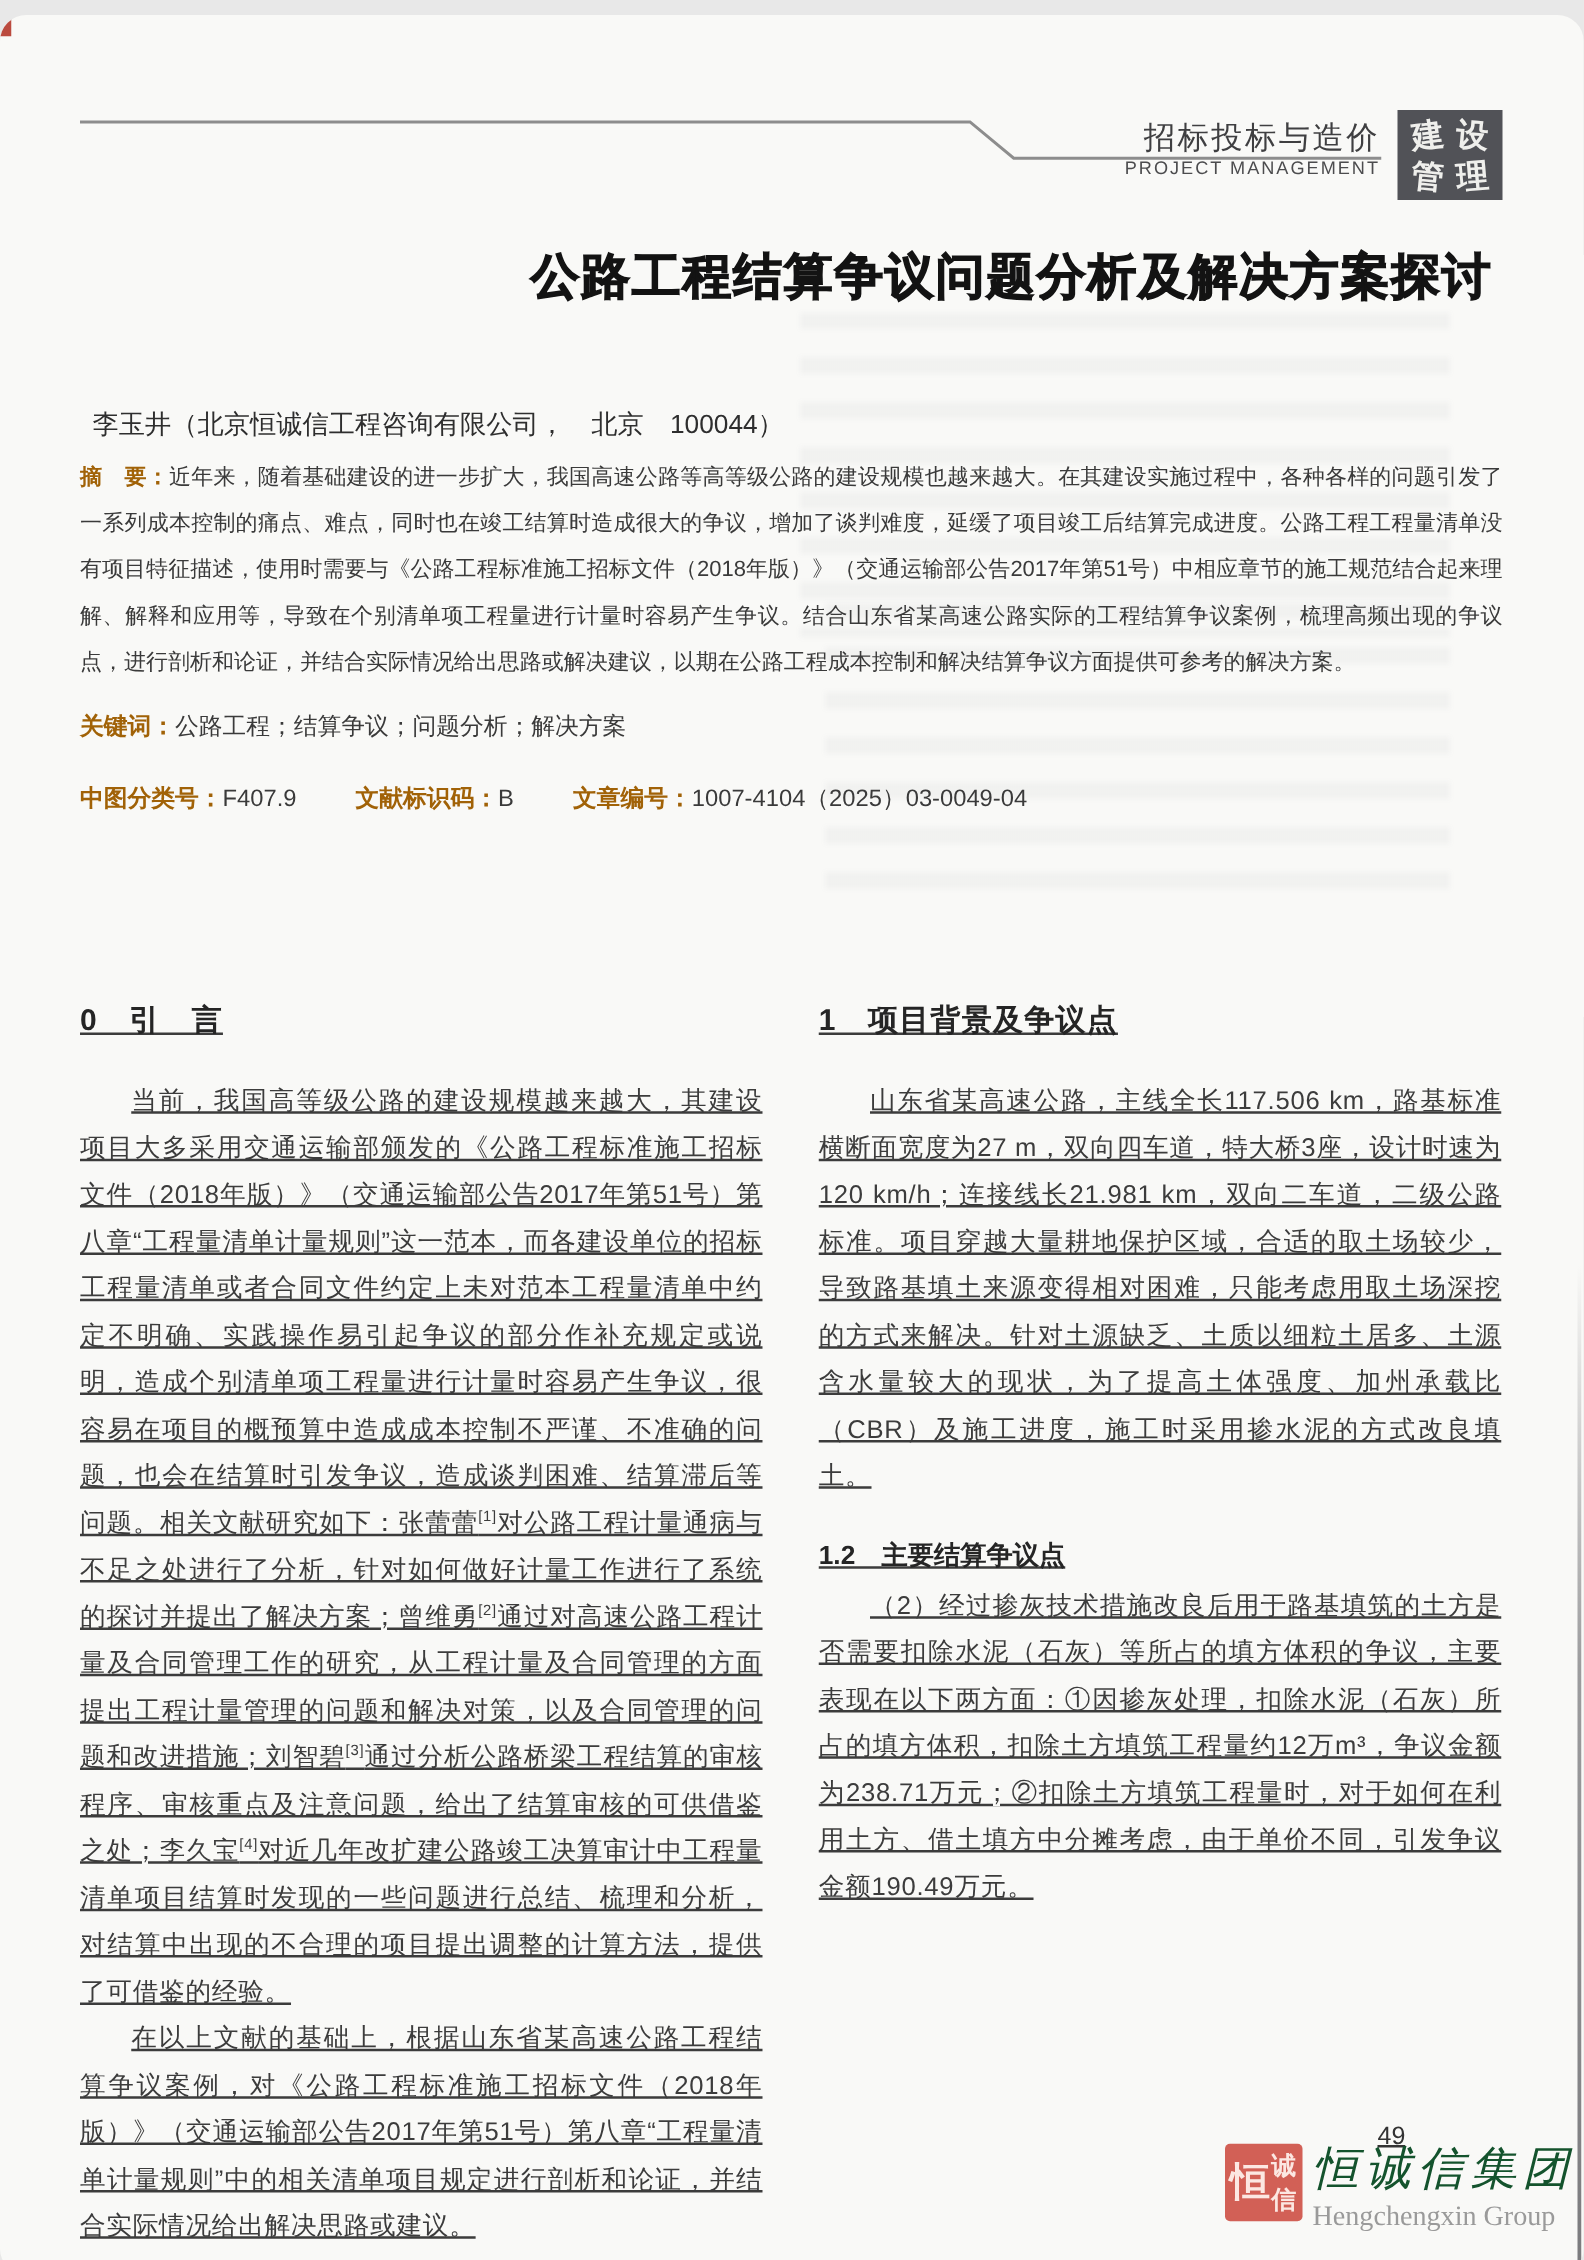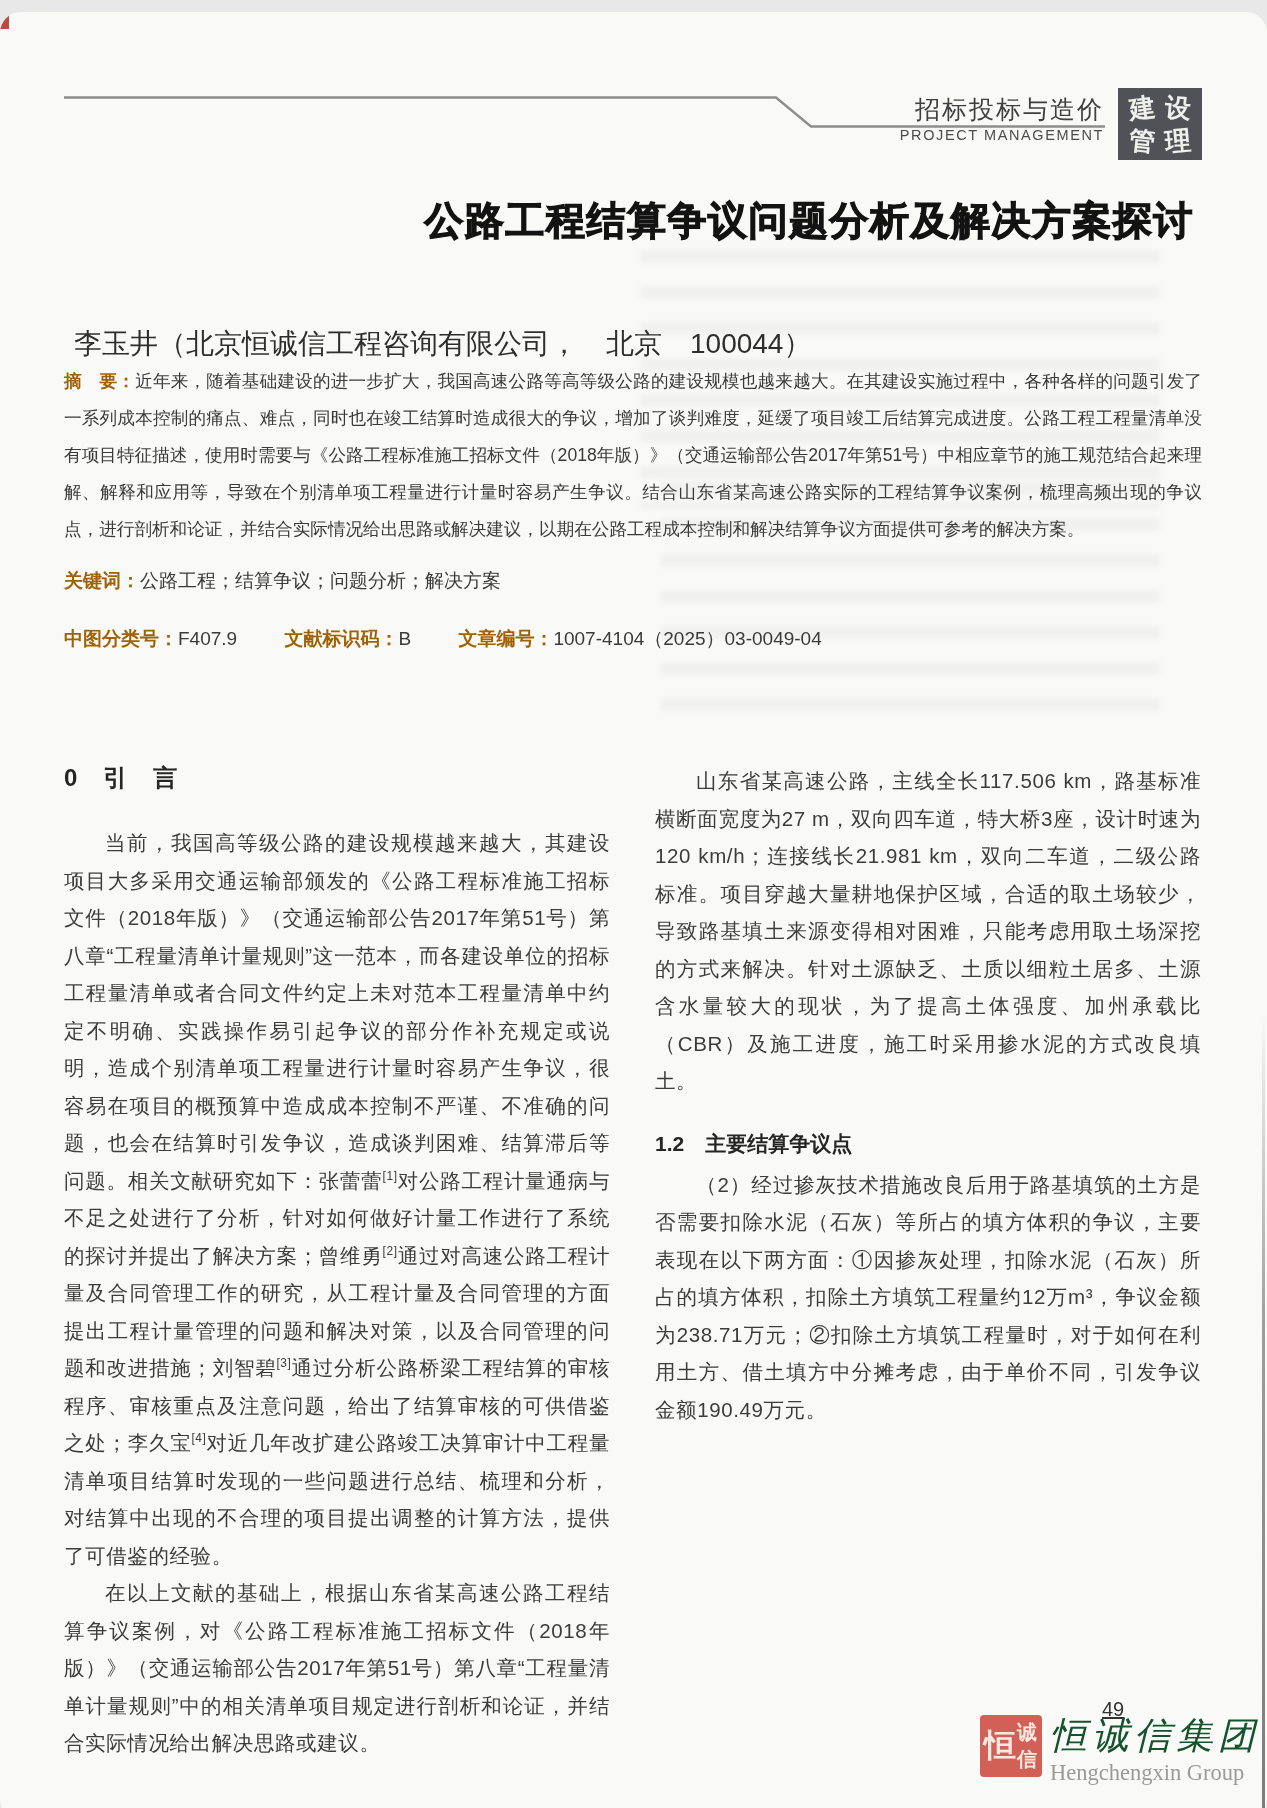--- a/index.html
+++ b/index.html
@@ -30,30 +30,30 @@
   .jlogo span { color:#efefec; font-size:26px; line-height:1; font-weight:600; }
   .jlogo span:nth-child(1){ transform:rotate(-8deg); }
   .jlogo span:nth-child(2){ transform:rotate(5deg); }
   .jlogo span:nth-child(3){ transform:rotate(6deg); }
   .jlogo span:nth-child(4){ transform:rotate(-5deg); }
 
   
   .title { position:absolute; left:74px; top:156px; width:1120px;
            font-size:39px; font-weight:900; letter-spacing:1.5px; color:#131313;text-align:right;
            -webkit-text-stroke:1.1px #131313; }
-  .author { position:absolute; left:74px; top:313px; font-size:28px; color:#2e2e2e; }
+  .author { position:absolute; left:74px; top:313px; font-size:21px; color:#2e2e2e; }
   .abstract { position:absolute; left:64px; top:351px; width:1138px;
               font-size:17.6px; line-height:37px; text-align:justify; color:#3a3a3a; }
   .lbl { font-weight:700; color:#a16207; }
   .keywords { position:absolute; left:64px; top:556px; font-size:19px; color:#3a3a3a; }
   .metaline { position:absolute; left:64px; top:614px; font-size:19px; color:#3a3a3a; }
   .metaline .item { margin-right:42px; }
 
   
-  .col { position:absolute; top:750px; width:546px; }
+  .col { position:absolute; top:788px; width:546px;text-decoration:underline; }
   .col-left  { left:64px; }
   .col-right { left:655px; }
   .col h2 { margin:0 0 30px 0; font-size:24px; font-weight:700; color:#252525; letter-spacing:1px; }
   .col h3 { margin:30px 0 8px 0; font-size:21px; font-weight:700; color:#252525; }
   .col p  { margin:0; font-size:20.5px; line-height:37.5px; letter-spacing:.6px;
             text-align:justify; text-indent:2em; color:#3c3c3c; }
   .col p sup { font-size:.58em; vertical-align:super; line-height:0; }
 
   
   .pageno { position:absolute; left:1102px; top:1686px; font-size:20px; color:#333;text-decoration:underline; }
@@ -105,20 +105,21 @@
     <span class="item"><span class="lbl">文章编号：</span><span>1007-4104（2025）03-0049-04</span></span>
   </div>
 
   <div class="col col-left">
     <h2>0　引　言</h2>
     <p><span>当前，我国高等级公路的建设规模越来越大，其建设项目大多采用交通运输部颁发的《公路工程标准施工招标文件（2018年版）》（交通运输部公告2017年第51号）第八章“工程量清单计量规则”这一范本，而各建设单位的招标工程量清单或者合同文件约定上未对范本工程量清单中约定不明确、实践操作易引起争议的部分作补充规定或说明，造成个别清单项工程量进行计量时容易产生争议，很容易在项目的概预算中造成成本控制不严谨、不准确的问题，也会在结算时引发争议，造成谈判困难、结算滞后等问题。相关文献研究如下：张蕾蕾</span><sup>[1]</sup><span>对公路工程计量通病与不足之处进行了分析，针对如何做好计量工作进行了系统的探讨并提出了解决方案；曾维勇</span><sup>[2]</sup><span>通过对高速公路工程计量及合同管理工作的研究，从工程计量及合同管理的方面提出工程计量管理的问题和解决对策，以及合同管理的问题和改进措施；刘智碧</span><sup>[3]</sup><span>通过分析公路桥梁工程结算的审核程序、审核重点及注意问题，给出了结算审核的可供借鉴之处；李久宝</span><sup>[4]</sup><span>对近几年改扩建公路竣工决算审计中工程量清单项目结算时发现的一些问题进行总结、梳理和分析，对结算中出现的不合理的项目提出调整的计算方法，提供了可借鉴的经验。</span></p>
     <p>在以上文献的基础上，根据山东省某高速公路工程结算争议案例，对《公路工程标准施工招标文件（2018年版）》（交通运输部公告2017年第51号）第八章“工程量清单计量规则”中的相关清单项目规定进行剖析和论证，并结合实际情况给出解决思路或建议。</p>
   </div>
 
   <div class="col col-right">
+    <h2>1　项目背景及争议点</h2>
     <p>山东省某高速公路，主线全长117.506 km，路基标准横断面宽度为27 m，双向四车道，特大桥3座，设计时速为120 km/h；连接线长21.981 km，双向二车道，二级公路标准。项目穿越大量耕地保护区域，合适的取土场较少，导致路基填土来源变得相对困难，只能考虑用取土场深挖的方式来解决。针对土源缺乏、土质以细粒土居多、土源含水量较大的现状，为了提高土体强度、加州承载比（CBR）及施工进度，施工时采用掺水泥的方式改良填土。</p>
     <h3>1.2　主要结算争议点</h3>
     <p>（2）经过掺灰技术措施改良后用于路基填筑的土方是否需要扣除水泥（石灰）等所占的填方体积的争议，主要表现在以下两方面：①因掺灰处理，扣除水泥（石灰）所占的填方体积，扣除土方填筑工程量约12万m³，争议金额为238.71万元；②扣除土方填筑工程量时，对于如何在利用土方、借土填方中分摊考虑，由于单价不同，引发争议金额190.49万元。</p>
   </div>
 
   <div class="pageno">49</div>
   <div class="flogo">
     <div class="seal">
       <span class="c1">恒</span>
       <span class="c2">诚</span>

